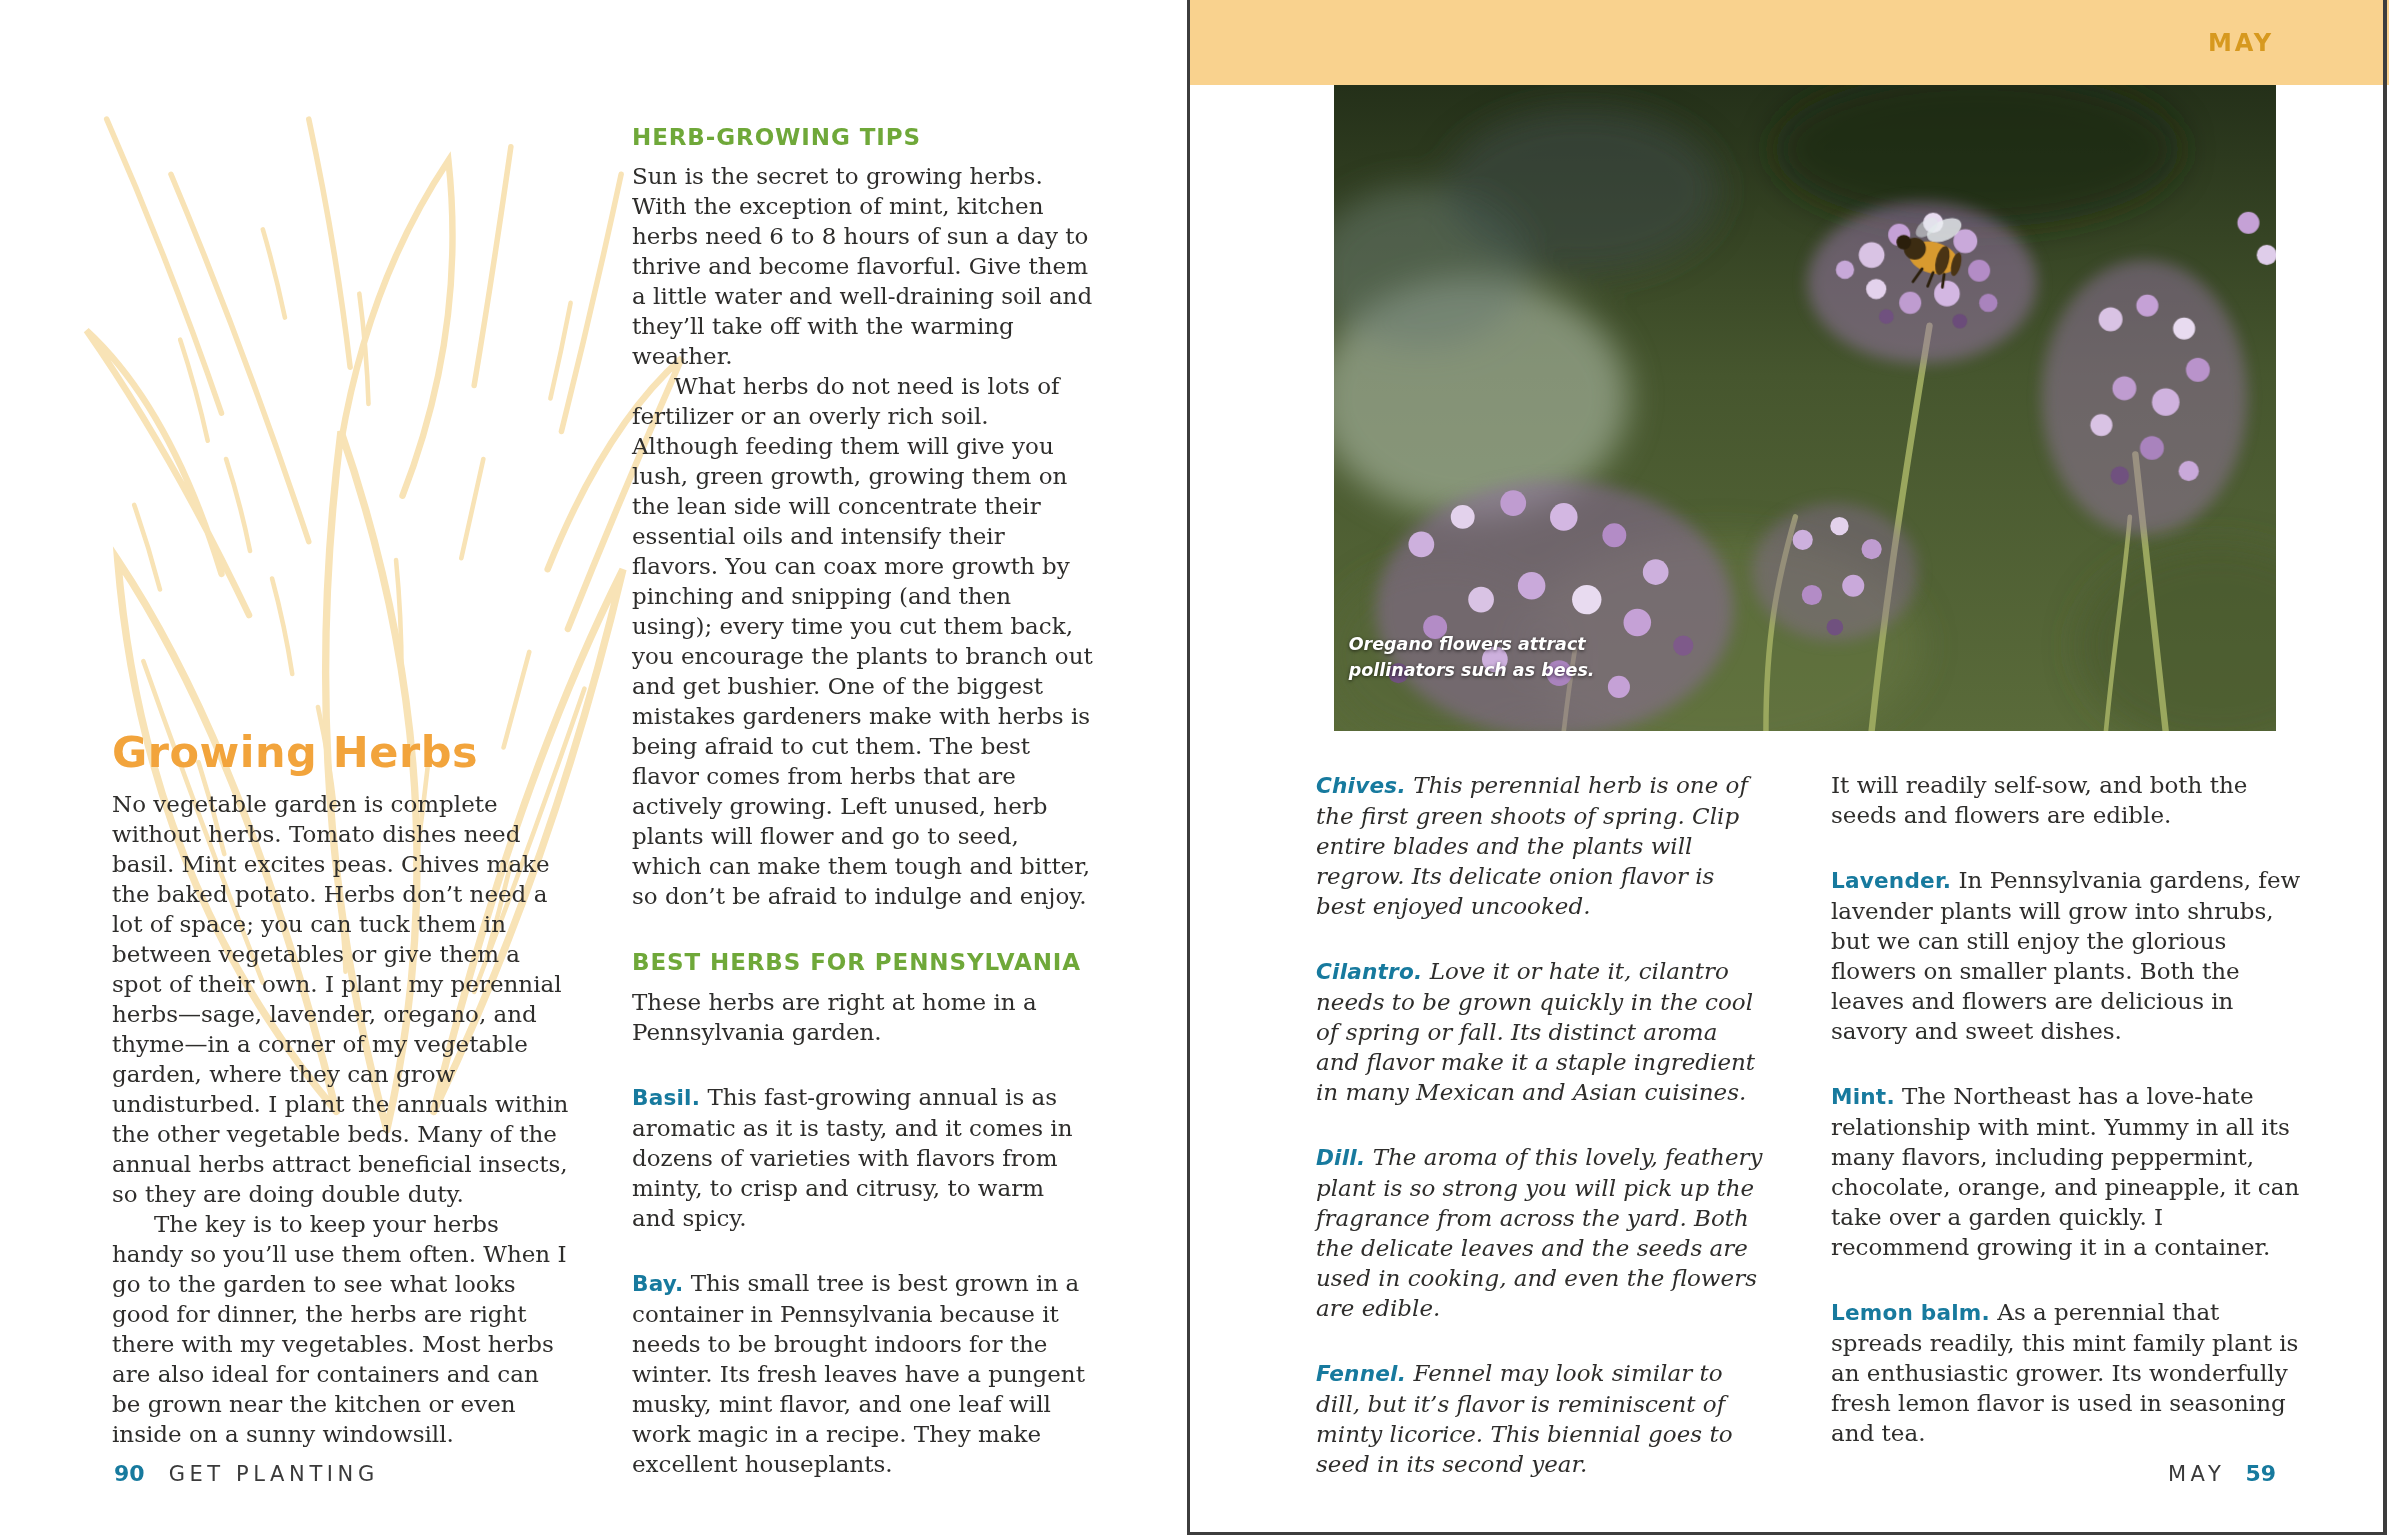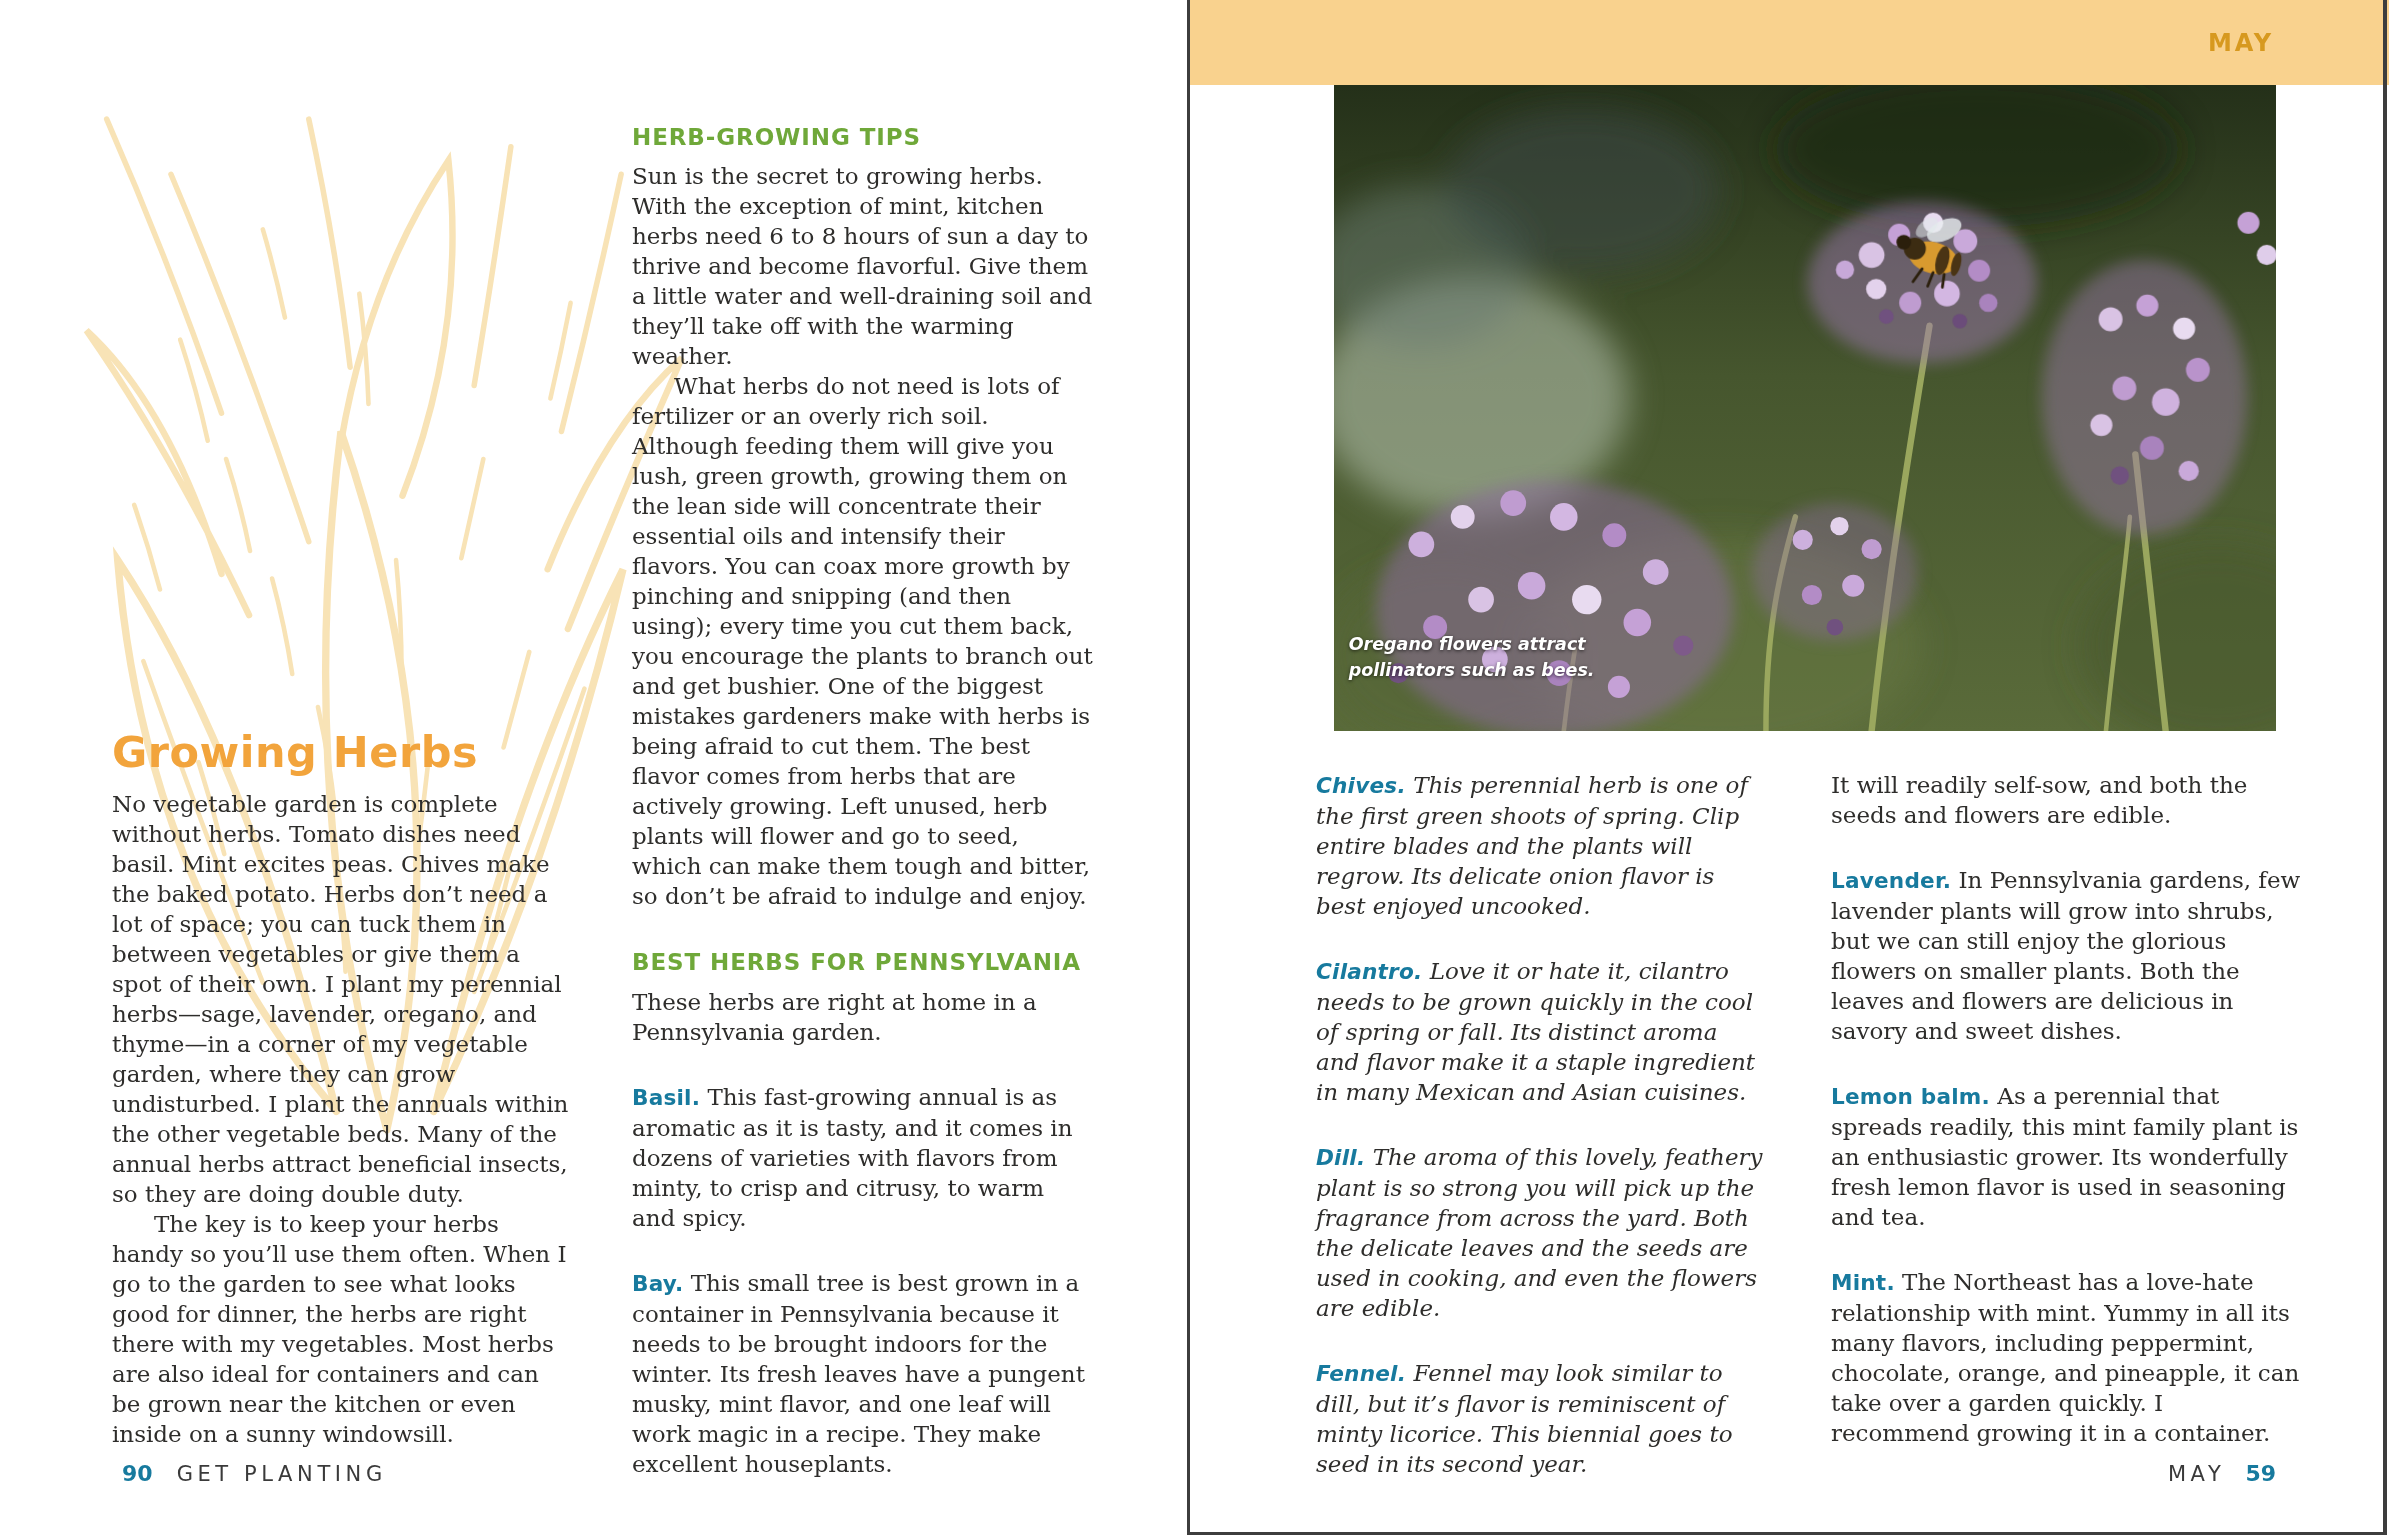--- a/index.html
+++ b/index.html
@@ -41,21 +41,21 @@
     position:absolute;left:14.7px;bottom:48px;
     font-family:"DejaVu Sans", sans-serif;font-weight:bold;font-size:17.5px;
     color:#ffffff;line-height:1.45;text-shadow:0 0.9px 3.7px rgba(0,0,0,0.65);
   }
   .caption span{display:block;font-style:italic;}
   .rcol1{left:1316px;top:770px;width:447px;font-style:italic;}
   .rcol2{left:1831px;top:770px;width:471px;}
   .rcol1 p.entry:first-child,.rcol2 p.first{margin-top:0;}
   
   .footer{display:flex;align-items:baseline;font-family:"DejaVu Sans", sans-serif;}
-  .footer-left{left:122px;top:1461px;}
+  .footer-left{left:114px;top:1461px;}
   .footer-right{right:113px;top:1461px;}
   .page-num{font-weight:bold;font-size:22px;color:#177a9e;}
   .footer-label{font-size:21px;letter-spacing:4.6px;color:#3a3a3a;}
   .footer-left .footer-label{margin-left:24px;}
   .footer-right .footer-label{margin-right:20px;}
   
   .gutter-line{left:1187px;top:0;width:2.8px;height:1536px;background:#3d3d3d;}
   .edge-right{left:2383px;top:0;width:3.7px;height:1536px;background:#3d3d3d;}
   .edge-bottom{left:1187px;top:1532px;width:1199px;height:3.7px;background:#3d3d3d;}
 </style>
@@ -234,22 +234,22 @@
   <div class="abs rcol1">
     <p class="body entry"><span class="term">Chives.</span> <span>This perennial herb is one of the first green shoots of spring. Clip entire blades and the plants will regrow. Its delicate onion flavor is best enjoyed uncooked.</span></p>
     <p class="body entry"><span class="term">Cilantro.</span> <span>Love it or hate it, cilantro needs to be grown quickly in the cool of spring or fall. Its distinct aroma and flavor make it a staple ingredient in many Mexican and Asian cuisines.</span></p>
     <p class="body entry"><span class="term">Dill.</span> <span>The aroma of this lovely, feathery plant is so strong you will pick up the fragrance from across the yard. Both the delicate leaves and the seeds are used in cooking, and even the flowers are edible.</span></p>
     <p class="body entry"><span class="term">Fennel.</span> <span>Fennel may look similar to dill, but it’s flavor is reminiscent of minty licorice. This biennial goes to seed in its second year.</span></p>
   </div>
 
   <div class="abs rcol2">
     <p class="body first">It will readily self-sow, and both the seeds and flowers are edible.</p>
     <p class="body entry"><span class="term">Lavender.</span> <span>In Pennsylvania gardens, few lavender plants will grow into shrubs, but we can still enjoy the glorious flowers on smaller plants. Both the leaves and flowers are delicious in savory and sweet dishes.</span></p>
+    <p class="body entry"><span class="term">Mint.</span> <span>The Northeast has a love-hate relationship with mint. Yummy in all its many flavors, including peppermint, chocolate, orange, and pineapple, it can take over a garden quickly. I recommend growing it in a container.</span></p>
     <p class="body entry"><span class="term">Lemon balm.</span> <span>As a perennial that spreads readily, this mint family plant is an enthusiastic grower. Its wonderfully fresh lemon flavor is used in seasoning and tea.</span></p>
-    <p class="body entry"><span class="term">Mint.</span> <span>The Northeast has a love-hate relationship with mint. Yummy in all its many flavors, including peppermint, chocolate, orange, and pineapple, it can take over a garden quickly. I recommend growing it in a container.</span></p>
   </div>
 
   <div class="abs footer footer-left">
     <span class="page-num">90</span>
     <span class="footer-label">GET PLANTING</span>
   </div>
   <div class="abs footer footer-right">
     <span class="footer-label">MAY</span>
     <span class="page-num">59</span>
   </div>

